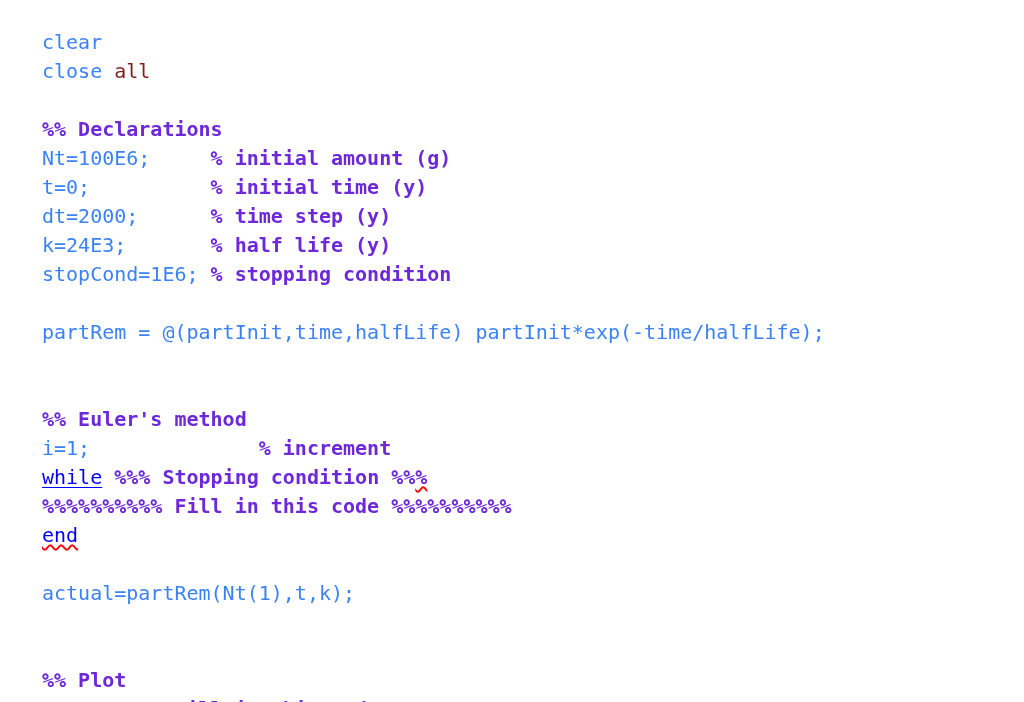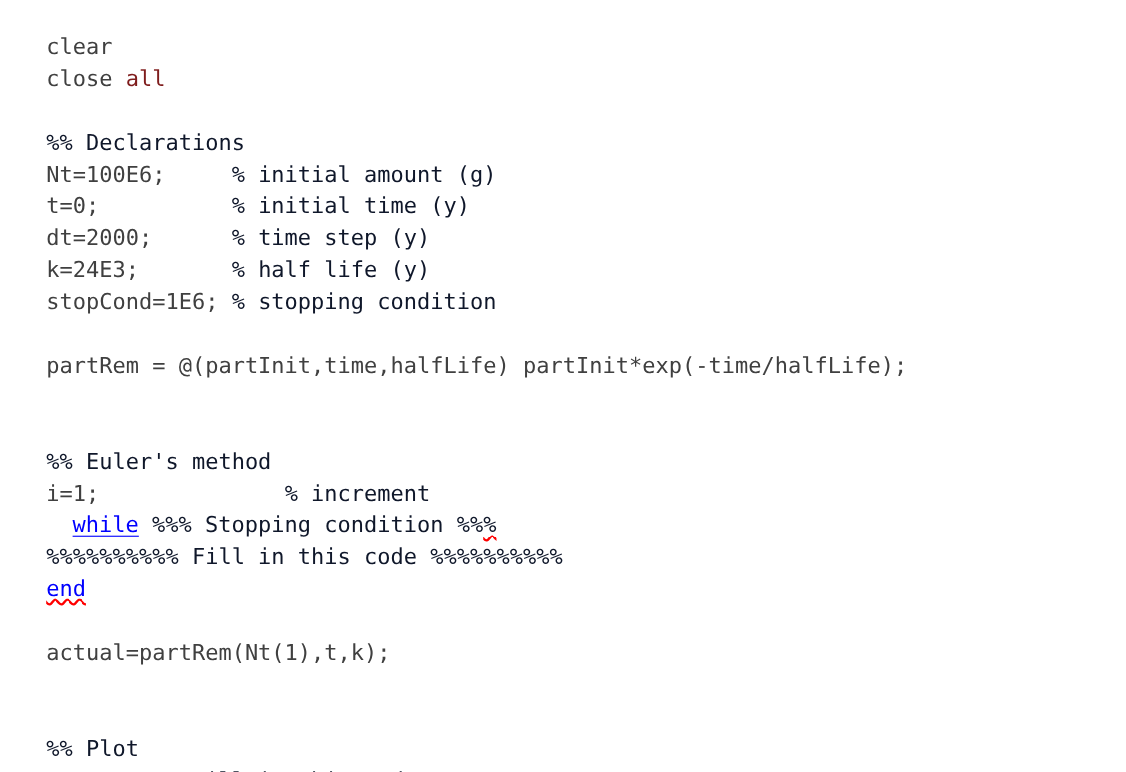--- a/index.html
+++ b/index.html
@@ -24,37 +24,36 @@
     top: 28px;
     white-space: pre;
     letter-spacing: 0px;
   }
   .code-line {
     height: 29px;
     white-space: pre;
     color: #000000;
   }
   .tok { white-space: pre; }
-  .tok-plain   { color: #404040; }
-  .tok-comment { color: #0f172a; }
+  .tok-plain   { color: #3b82f6; }
+  .tok-comment { color: #6d28d9; font-weight: bold; }
   .tok-keyword { color: #0000ff; }
   .tok-string  { color: #7f1d1d; }
 
   
   .err {
     text-decoration: underline wavy #ff0000;
     text-decoration-skip-ink: none;
     text-underline-offset: 2px;
   }
   .kw-underline {
     text-decoration: underline;
     text-decoration-color: #0000ff;
     text-decoration-thickness: 1px;
     text-underline-offset: 3px;
-    margin-left: 24px;
   }
 </style>
 </head>
 <body>
 
 <div id="editor-surface">
   <div id="code-listing"><div class="code-line"><span class="tok tok-plain">clear</span></div><div class="code-line"><span class="tok tok-plain">close </span><span class="tok tok-string">all</span></div><div class="code-line"><span class="tok tok-plain"></span>&nbsp;</div><div class="code-line"><span class="tok tok-comment">%% Declarations</span></div><div class="code-line"><span class="tok tok-plain">Nt=100E6;     </span><span class="tok tok-comment">% initial amount (g)</span></div><div class="code-line"><span class="tok tok-plain">t=0;          </span><span class="tok tok-comment">% initial time (y)</span></div><div class="code-line"><span class="tok tok-plain">dt=2000;      </span><span class="tok tok-comment">% time step (y)</span></div><div class="code-line"><span class="tok tok-plain">k=24E3;       </span><span class="tok tok-comment">% half life (y)</span></div><div class="code-line"><span class="tok tok-plain">stopCond=1E6; </span><span class="tok tok-comment">% stopping condition</span></div><div class="code-line"><span class="tok tok-plain"></span>&nbsp;</div><div class="code-line"><span class="tok tok-plain">partRem = @(partInit,time,halfLife) partInit*exp(-time/halfLife);</span></div><div class="code-line"><span class="tok tok-plain"></span>&nbsp;</div><div class="code-line"><span class="tok tok-plain"></span>&nbsp;</div><div class="code-line"><span class="tok tok-comment">%% Euler's method</span></div><div class="code-line"><span class="tok tok-plain">i=1;              </span><span class="tok tok-comment">% increment</span></div><div class="code-line"><span class="tok tok-keyword kw-underline">while</span><span class="tok tok-plain"> </span><span class="tok tok-comment">%%% Stopping condition %%</span><span class="tok tok-comment err">%</span></div><div class="code-line"><span class="tok tok-comment">%%%%%%%%%% Fill in this code %%%%%%%%%%</span></div><div class="code-line"><span class="tok tok-keyword err">end</span></div><div class="code-line"><span class="tok tok-plain"></span>&nbsp;</div><div class="code-line"><span class="tok tok-plain">actual=partRem(Nt(1),t,k);</span></div><div class="code-line"><span class="tok tok-plain"></span>&nbsp;</div><div class="code-line"><span class="tok tok-plain"></span>&nbsp;</div><div class="code-line"><span class="tok tok-comment">%% Plot</span></div><div class="code-line"><span class="tok tok-comment">%%%%%%%%%% Fill in this code %%%%%%%%%%</span></div></div>
 </div>
 
 </body></html>

